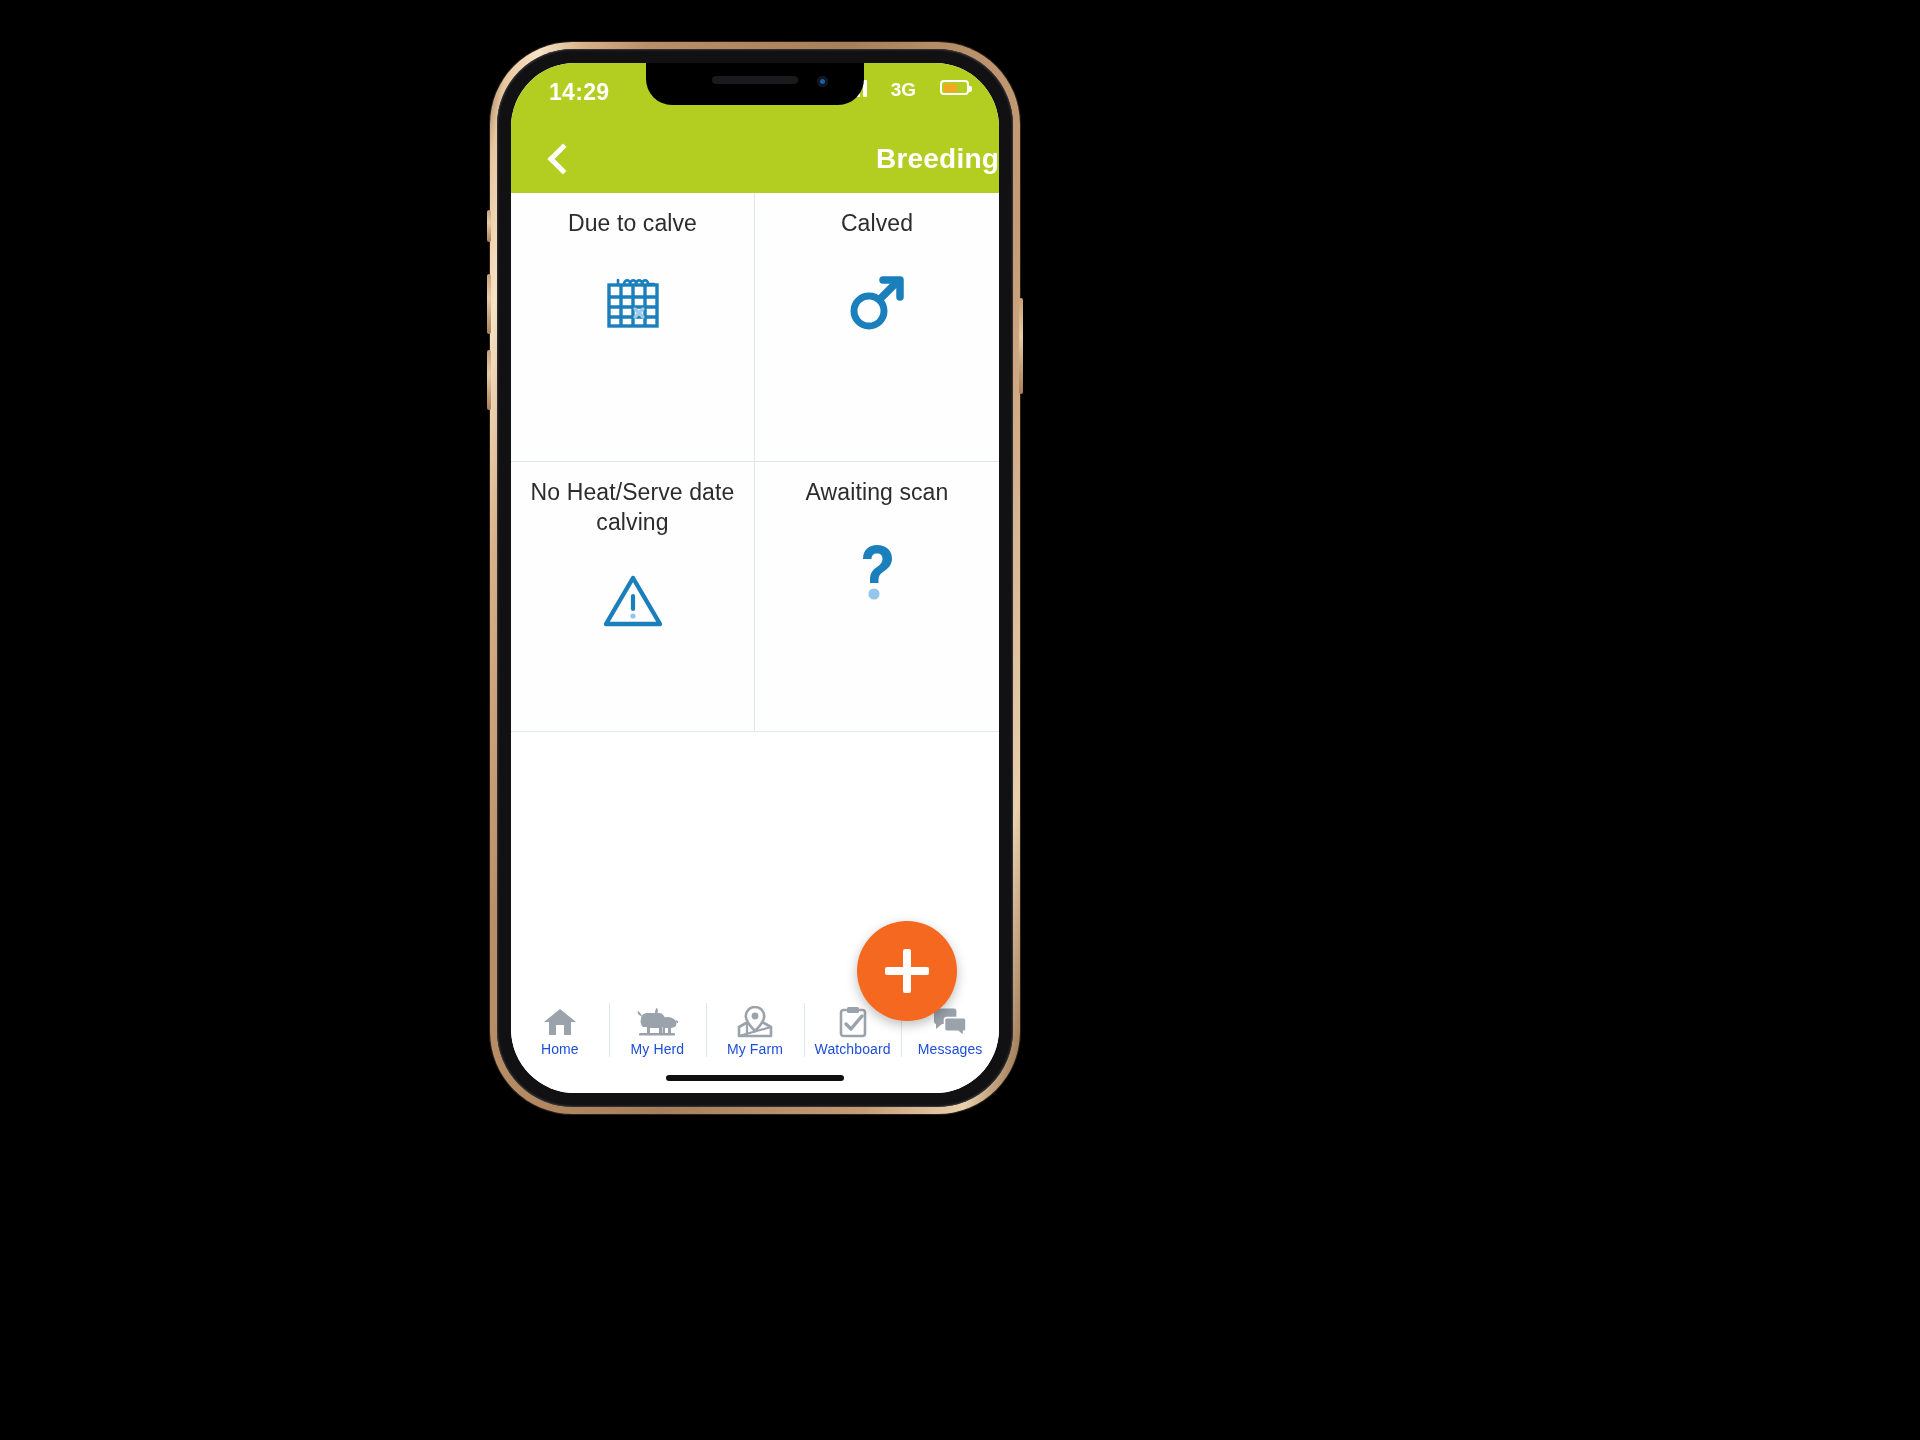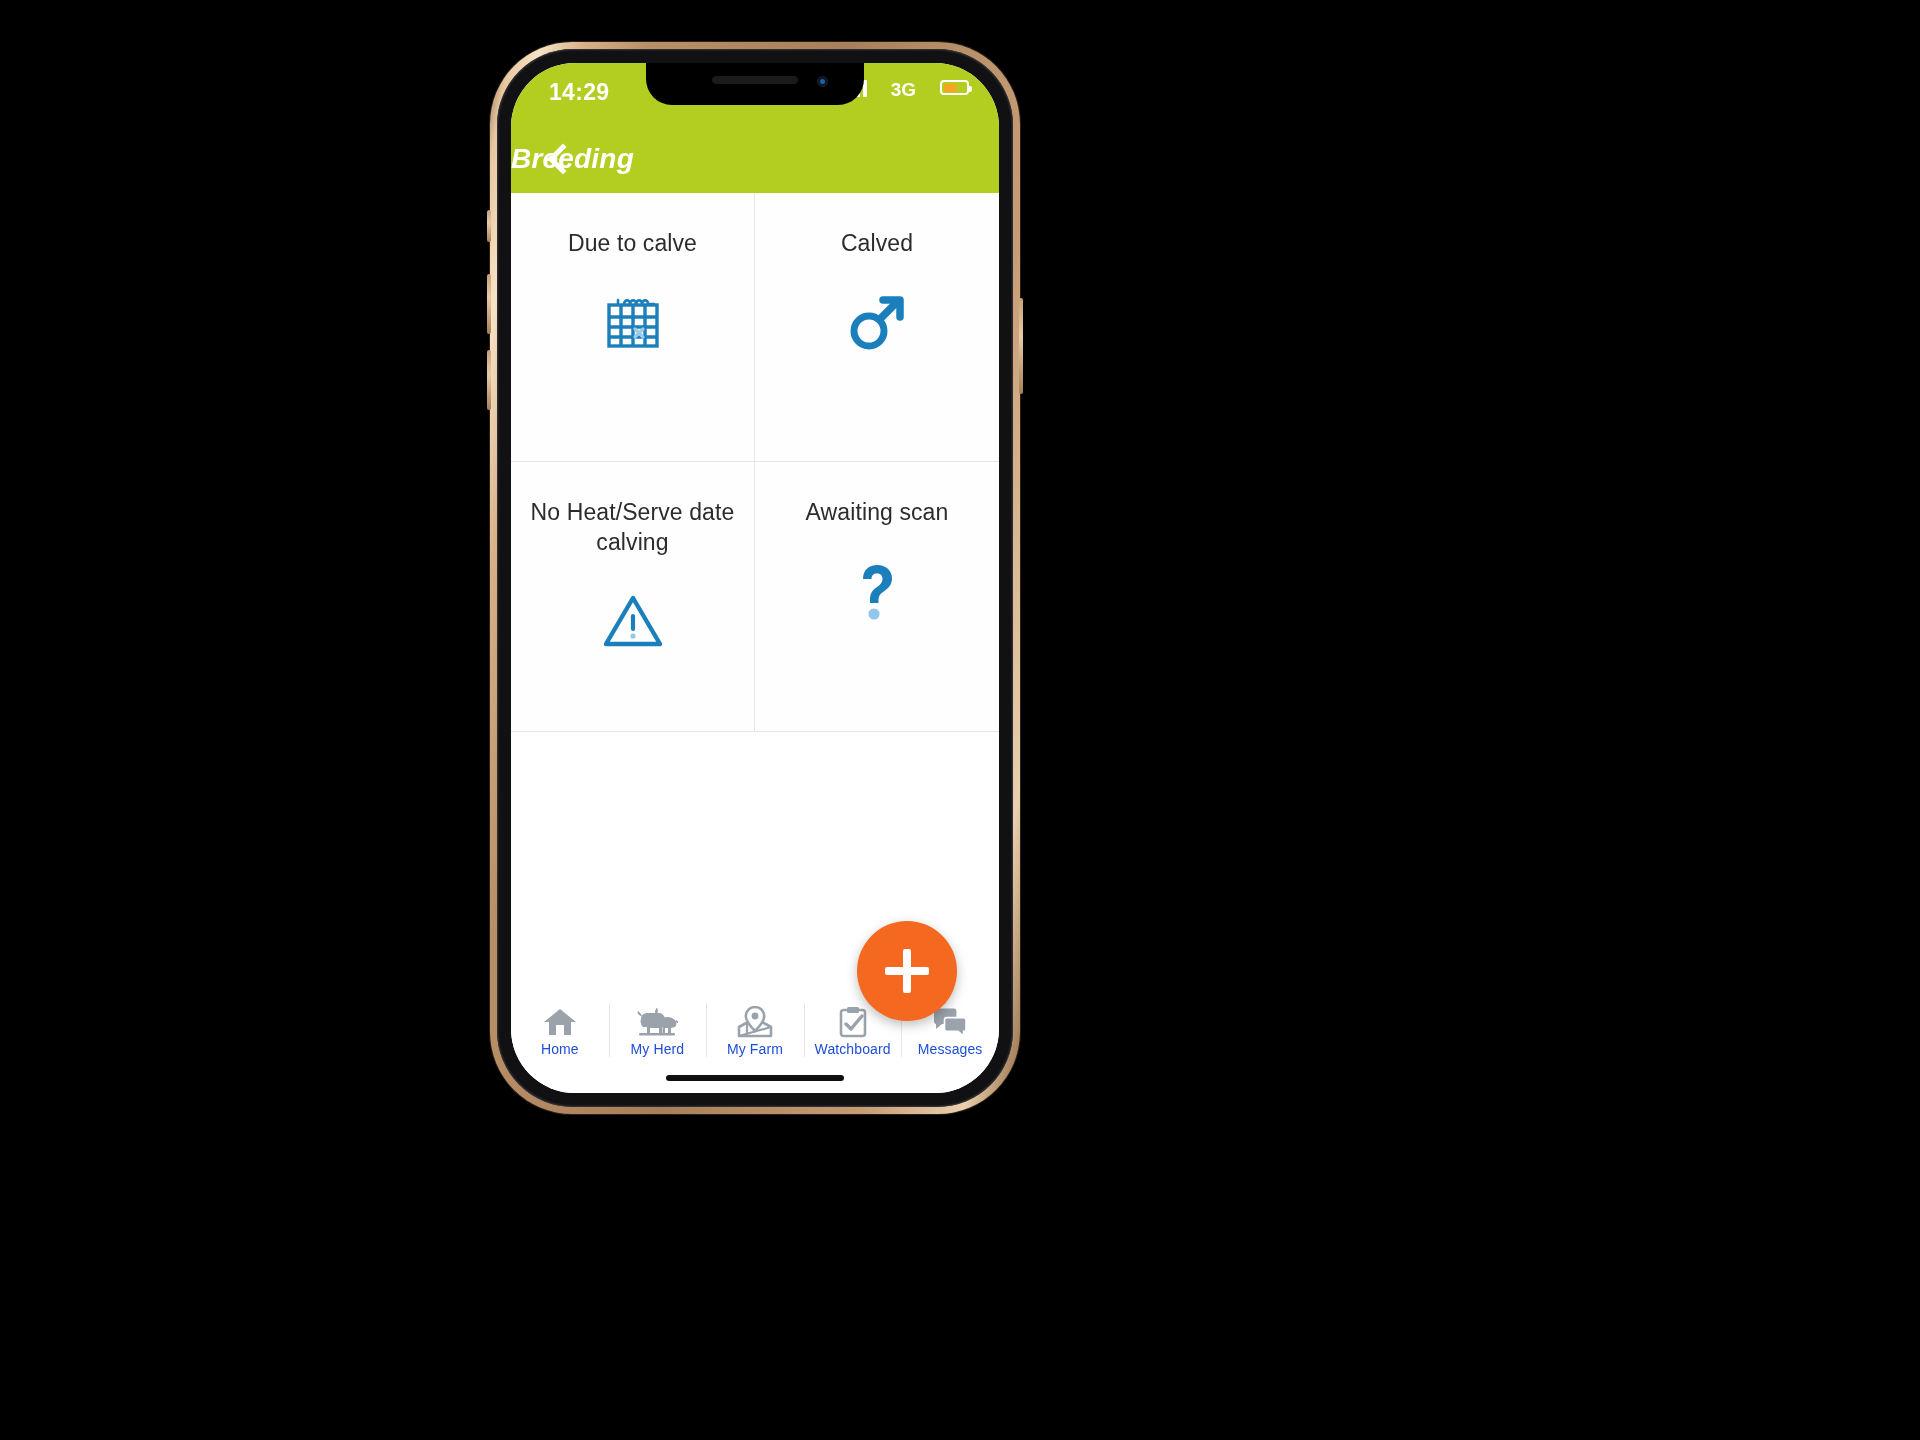--- a/index.html
+++ b/index.html
@@ -222,26 +222,25 @@
     border-bottom: 5px solid #ffffff;
     transform: rotate(45deg);
     margin-left: 5px;
   }
   #appbar-title {
     position: absolute;
     left: 0; right: 0;
     top: 0;
     height: 68px;
     line-height: 68px;
-    text-align: left;
+    text-align: right;
     color: #ffffff;
     font-size: 28px;
     font-weight: bold;
     letter-spacing: 0.2px;
-    font-style: italic;
   }
 
   
   #grid {
     position: absolute;
     left: 0;
     top: 130px;
     right: 0;
     bottom: 92px;
     display: grid;
@@ -257,21 +256,21 @@
     background: #fefefe;
     cursor: pointer;
     box-sizing: border-box;
     border-right: 1px solid #e2e7ea;
     border-bottom: 1px solid #e2e7ea;
     overflow: hidden;
   }
   .cell:nth-child(2n) { border-right: none; }
   .cell:nth-child(5), .cell:nth-child(6) { border-bottom: none; }
   .cell-label {
-    margin-top: 36px;
+    margin-top: 16px;
     font-size: 23px;
     color: #2c2c2c;
     text-align: center;
     line-height: 1.28;
     font-weight: 400;
     letter-spacing: 0.1px;
     padding: 0 10px;
   }
   .cell-icon {
     margin-top: 26px;

